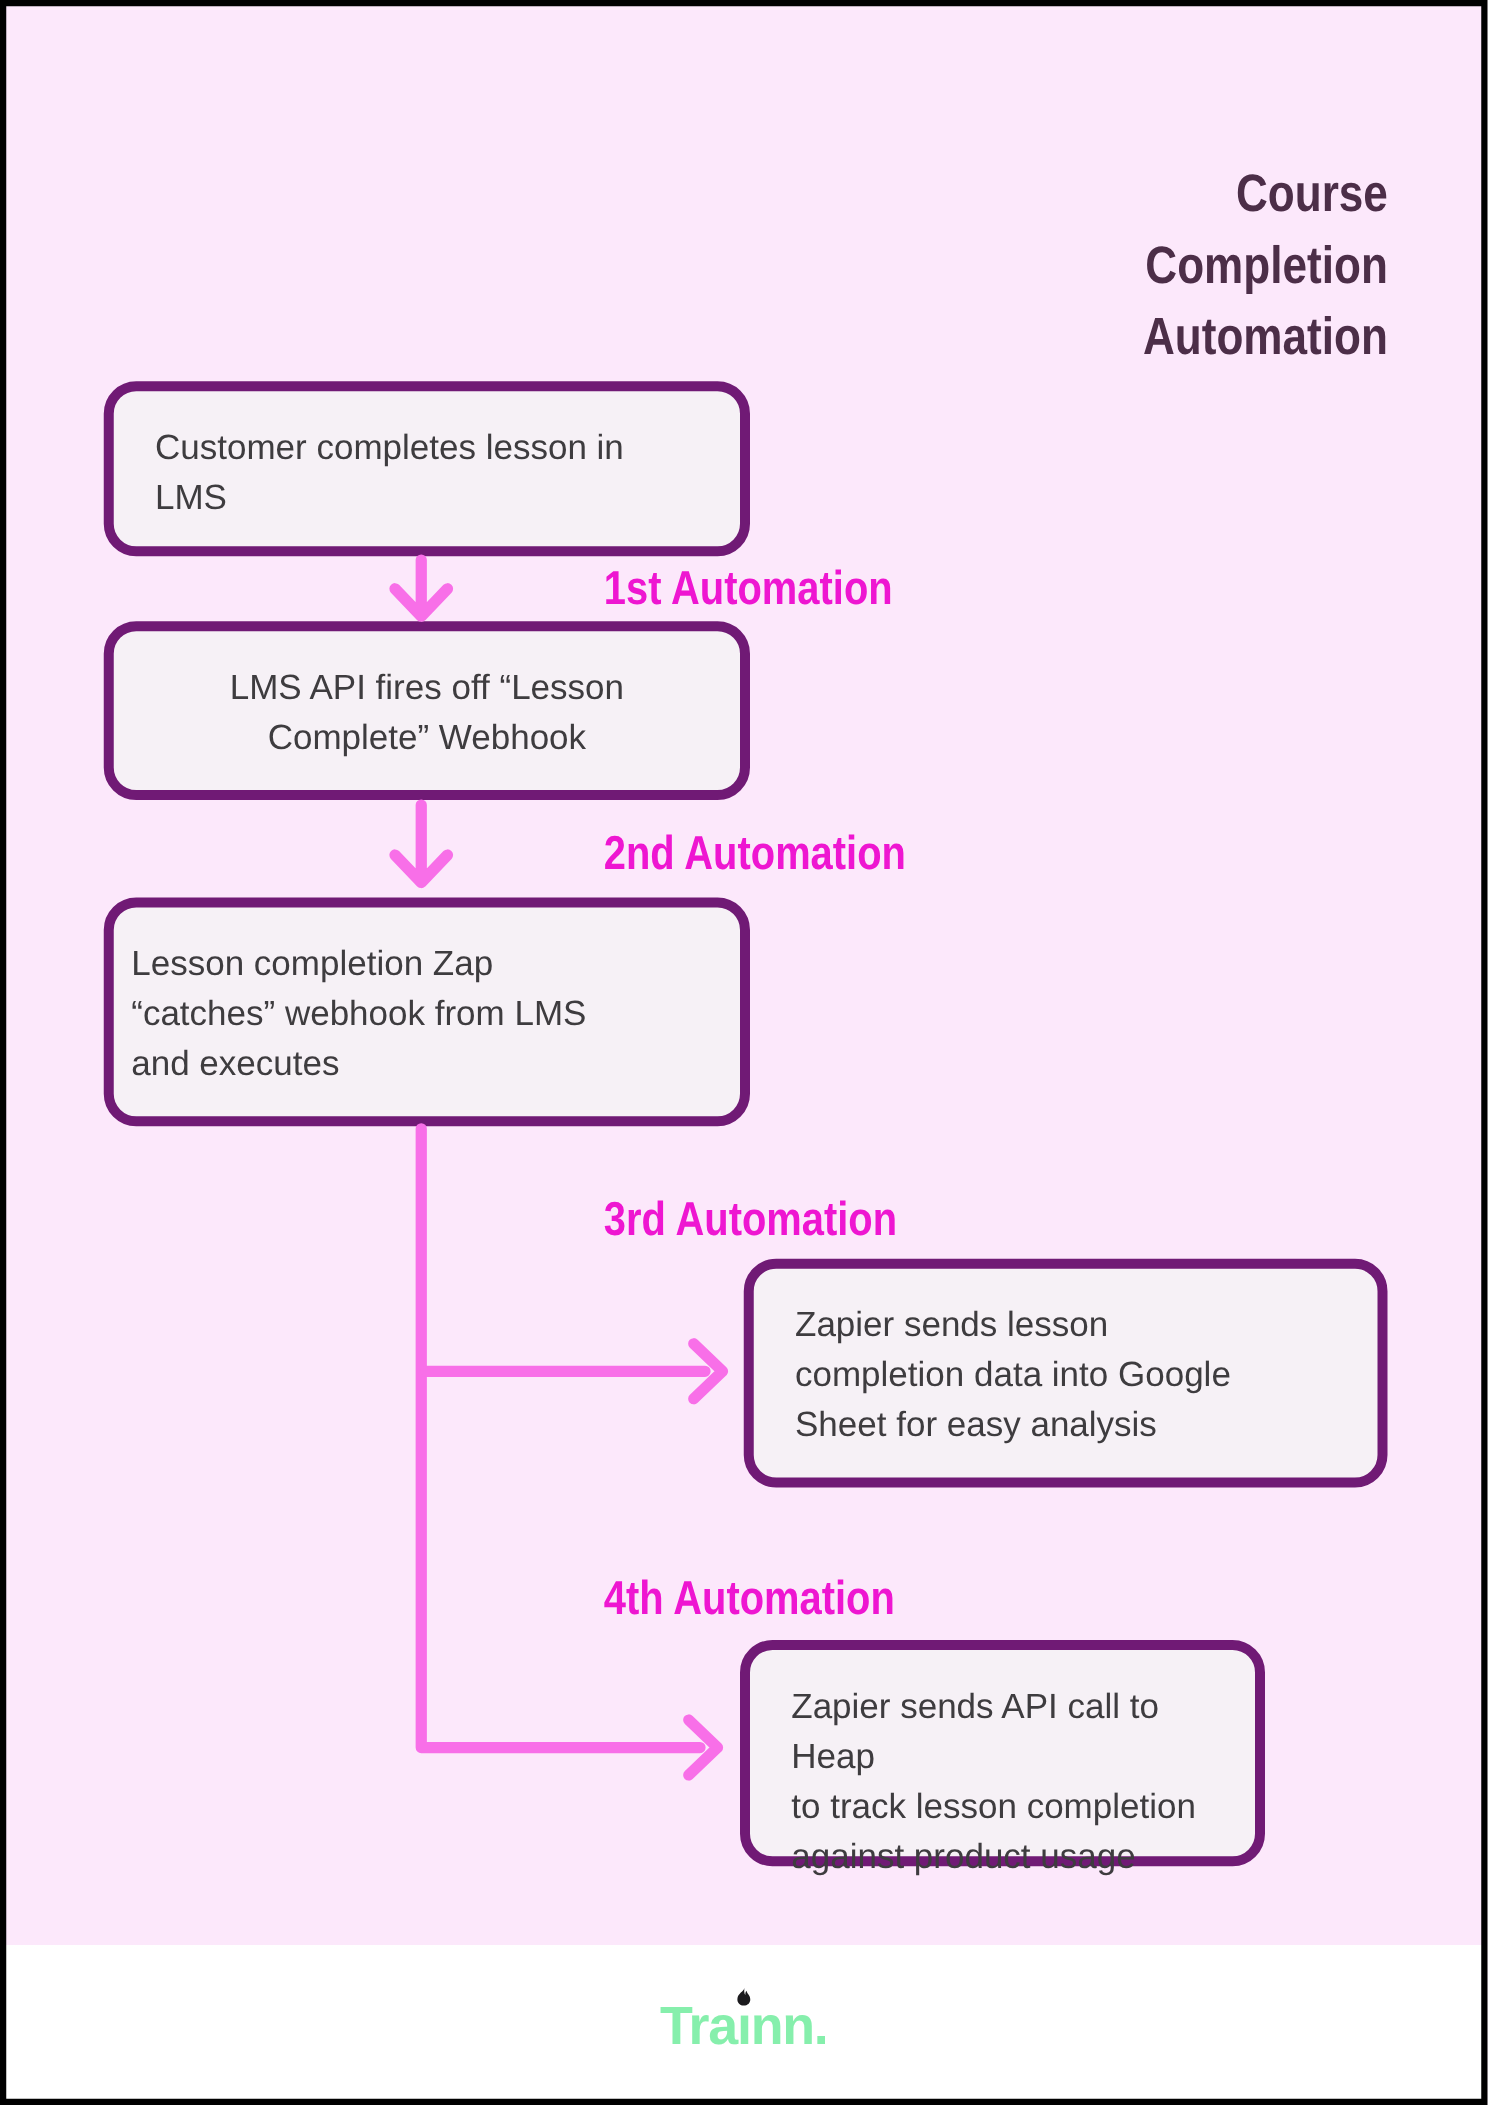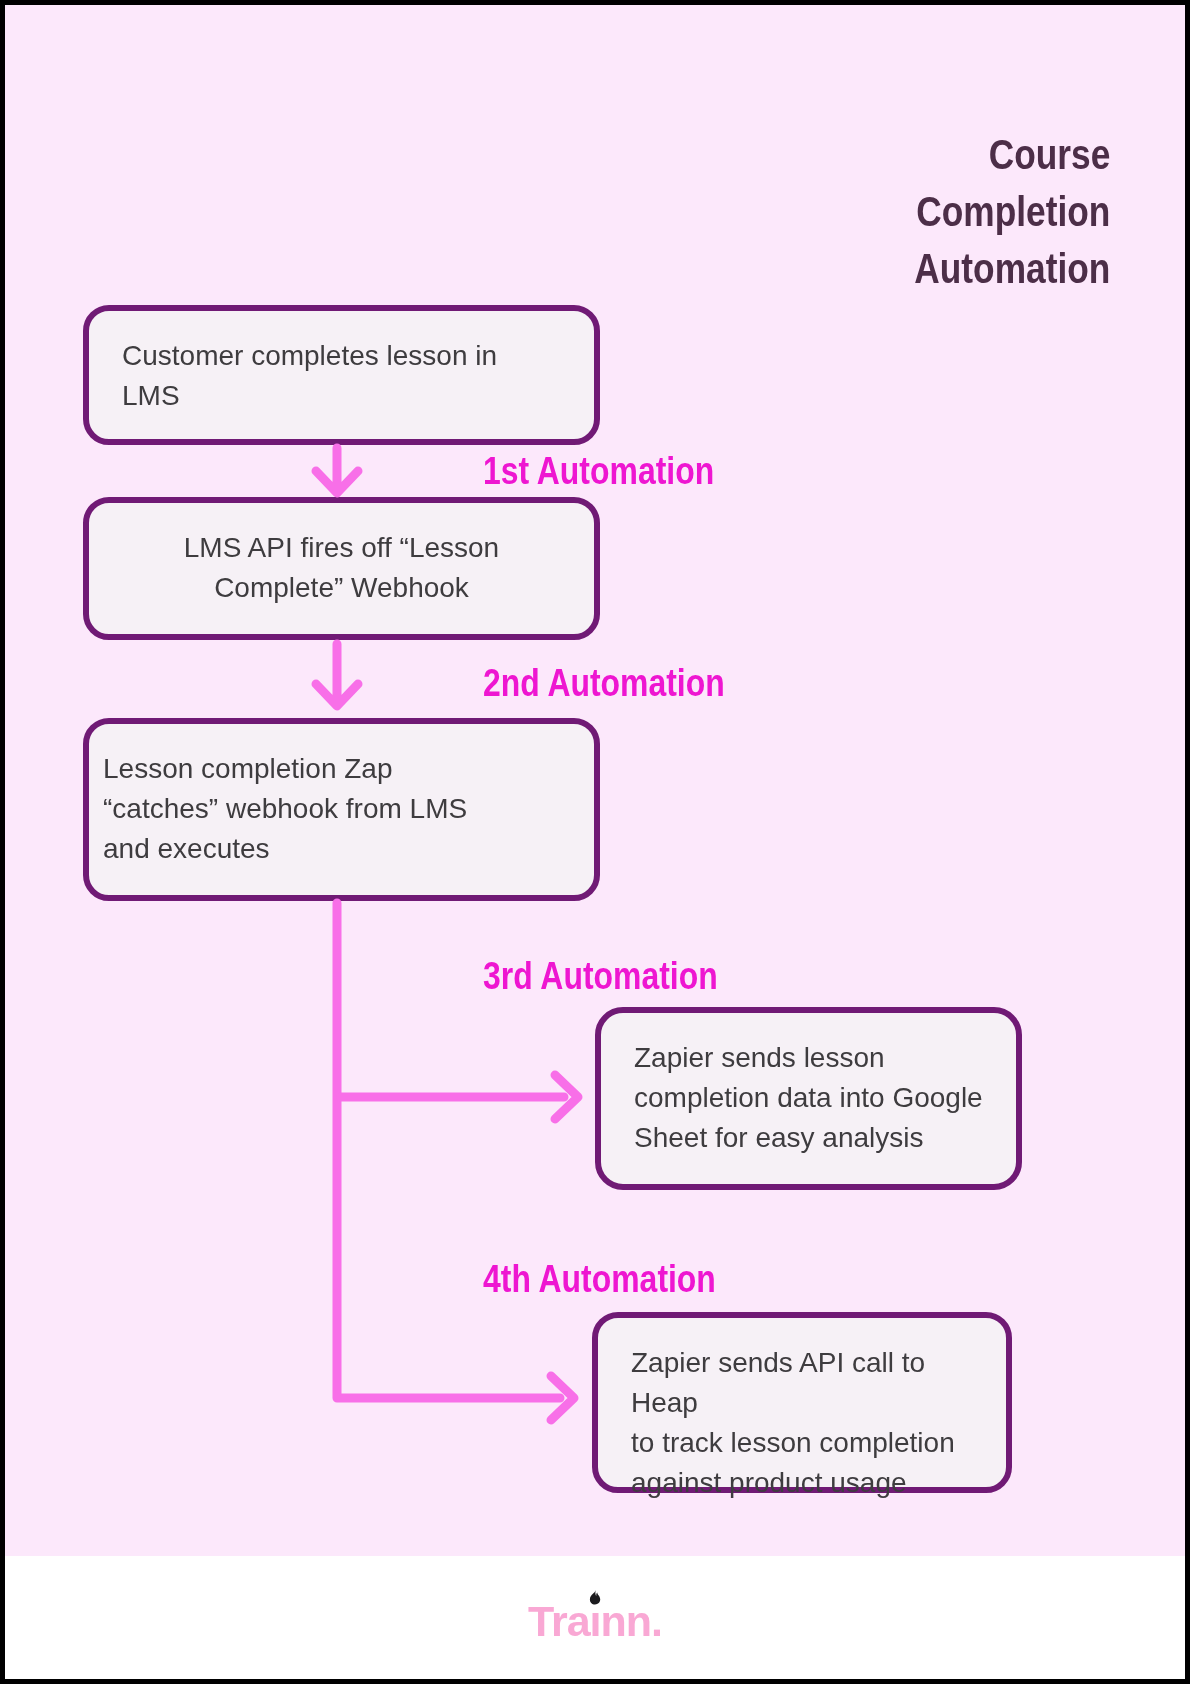--- a/index.html
+++ b/index.html
@@ -10,46 +10,46 @@
 
   .title{
     position:absolute;top:126px;right:80px;
     font-size:42px;line-height:57px;font-weight:bold;
     color:#4c2e48;text-align:right;white-space:pre-line;
     transform:scaleX(0.84);transform-origin:100% 0;
   }
 
   .node{
     position:absolute;box-sizing:border-box;
-    background:#f6f1f6;border:6px solid #701a75;border-radius:26px;
+    background:#f6f1f6;border:8px solid #701a75;border-radius:26px;
     color:#3e3c3f;font-size:28px;line-height:40px;
     padding:25px 33px;white-space:pre-line;
   }
   .node1{left:83px;top:305px;width:517px;height:140px;}
   .node2{left:83px;top:497px;width:517px;height:143px;text-align:center;}
   .node3{left:83px;top:718px;width:517px;height:183px;padding-left:14px;}
-  .node4{left:595px;top:1007px;width:427px;height:183px;border-radius:28px;}
+  .node4{left:595px;top:1007px;width:515px;height:183px;}
   .node5{left:592px;top:1312px;width:420px;height:181px;}
 
   .flow-label{
     position:absolute;font-size:38px;line-height:38px;font-weight:bold;
     color:#ee16d1;white-space:nowrap;
     transform:scaleX(0.84);transform-origin:0 0;
   }
   .label1{left:483px;top:452px;}
   .label2{left:483px;top:664px;}
   .label3{left:483px;top:957px;}
   .label4{left:483px;top:1260px;}
 
   .arrows{position:absolute;left:0;top:0;pointer-events:none;}
   .arrows path{stroke:#f86fe8;stroke-width:9;fill:none;stroke-linecap:round;stroke-linejoin:round;}
 
   .logo{
     position:absolute;top:1597px;left:0;width:100%;text-align:center;
-    font-size:43px;font-weight:bold;color:#f9a8d4;letter-spacing:-1px;
+    font-size:43px;font-weight:bold;color:#86efac;letter-spacing:-1px;
   }
   .logo-i{position:relative;display:inline-block;}
   .flame{position:absolute;left:50%;top:-7px;transform:translateX(-50%);}
 </style>
 </head>
 <body>
 
 <div class="poster">
   <div class="pink-area"></div>
   <div class="footer-area"></div>

